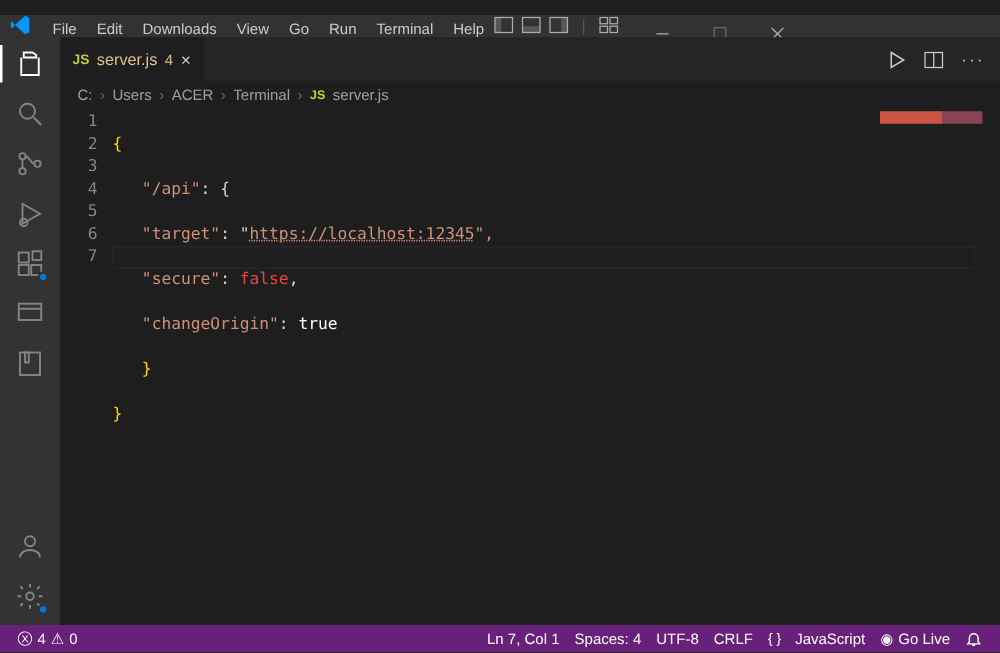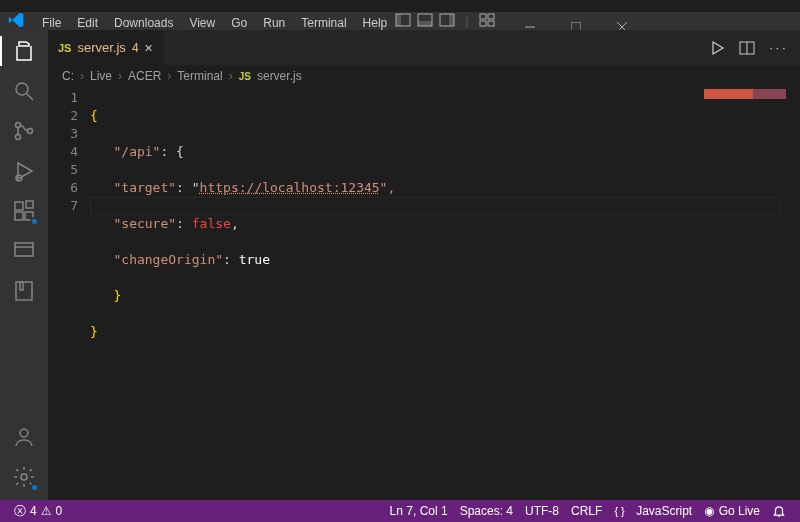--- a/index.html
+++ b/index.html
@@ -207,21 +207,21 @@
           <rect x="1" y="2" width="14" height="12" fill="none" stroke="#ccc"></rect>
           <line x1="8" y1="2" x2="8" y2="14" stroke="#ccc"></line>
         </svg>
       <span style="letter-spacing:2px">···</span>
     </div>
   </div>
 
   <div class="breadcrumbs">
     <span>C:</span>
       <span class="sep">›</span>
-    <span>Live</span>
+    <span>Users</span>
       <span class="sep">›</span>
     <span>ACER</span>
       <span class="sep">›</span>
     <span>Terminal</span>
       <span class="sep">›</span>
     <span class="js-ic">JS</span>
     <span>server.js</span>
   </div>
 
   <div class="code-area">

